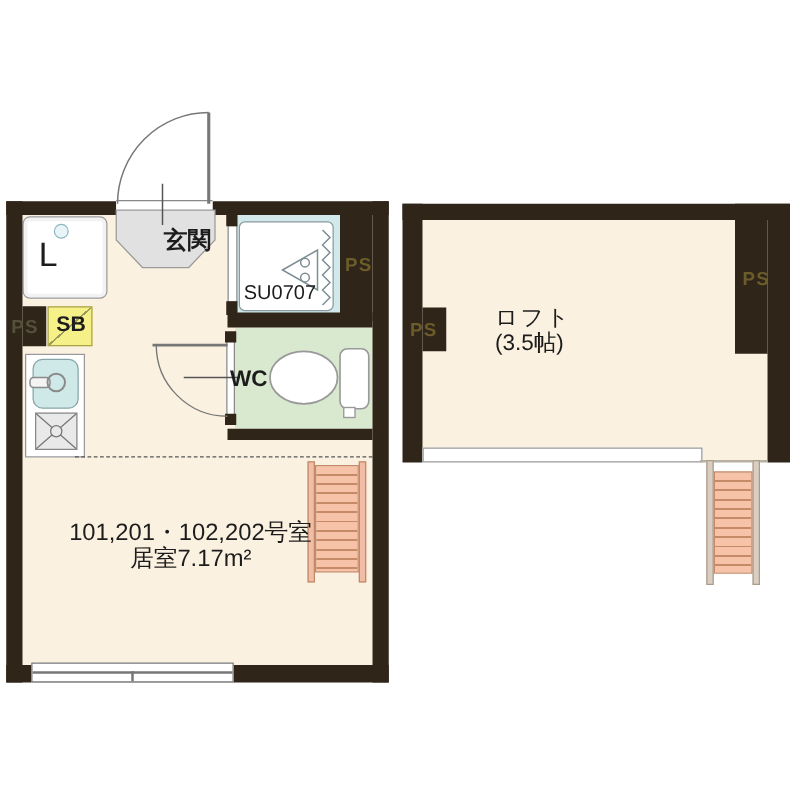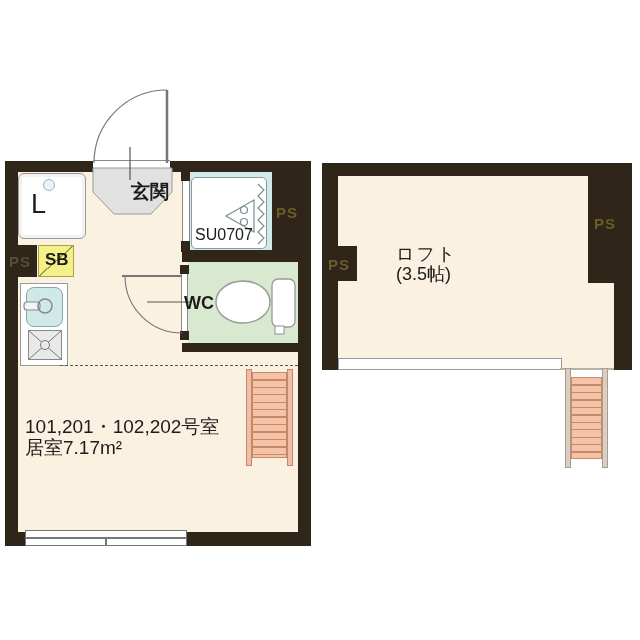--- a/index.html
+++ b/index.html
@@ -11,21 +11,21 @@
   .ps{position:absolute;font-size:15px;font-weight:bold;color:#6b5c2a;letter-spacing:1px;}
   .lbl{position:absolute;white-space:nowrap;}
   .railing{position:absolute;background:#ffffff;border:1.2px solid #999;}
   .rail-l{position:absolute;background:#f2bda6;border:1px solid #c08a6a;box-sizing:border-box;}
   .rail-r{position:absolute;background:#d9cec1;border:1px solid #a99c8c;box-sizing:border-box;}
   .rungs{position:absolute;border:1px solid #c58a68;box-sizing:border-box;
          background:repeating-linear-gradient(to bottom,#f6c3a8 0px,#f6c3a8 6px,#c58a68 6px,#c58a68 7.5px);}
   .doorbar{position:absolute;background:#fff;border:1px solid #888;box-sizing:border-box;}
   .post{position:absolute;background:#2f2518;}
   svg.overlay{position:absolute;left:0;top:0;pointer-events:none;}
-  .info{position:absolute;left:25px;top:416px;width:255px;
+  .info{position:absolute;left:25px;top:416px;width:255px;text-align:center;
         font-size:19px;line-height:21px;font-weight:500;}
   .loftlbl{position:absolute;left:396px;top:244px;width:162px;text-align:left;
         font-size:18px;line-height:20px;font-weight:500;}
 </style>
 </head>
 <body>
 
 <div id="plan">
 
   <div class="floor" style="left:18px;top:172px;width:280px;height:360px;"></div>

